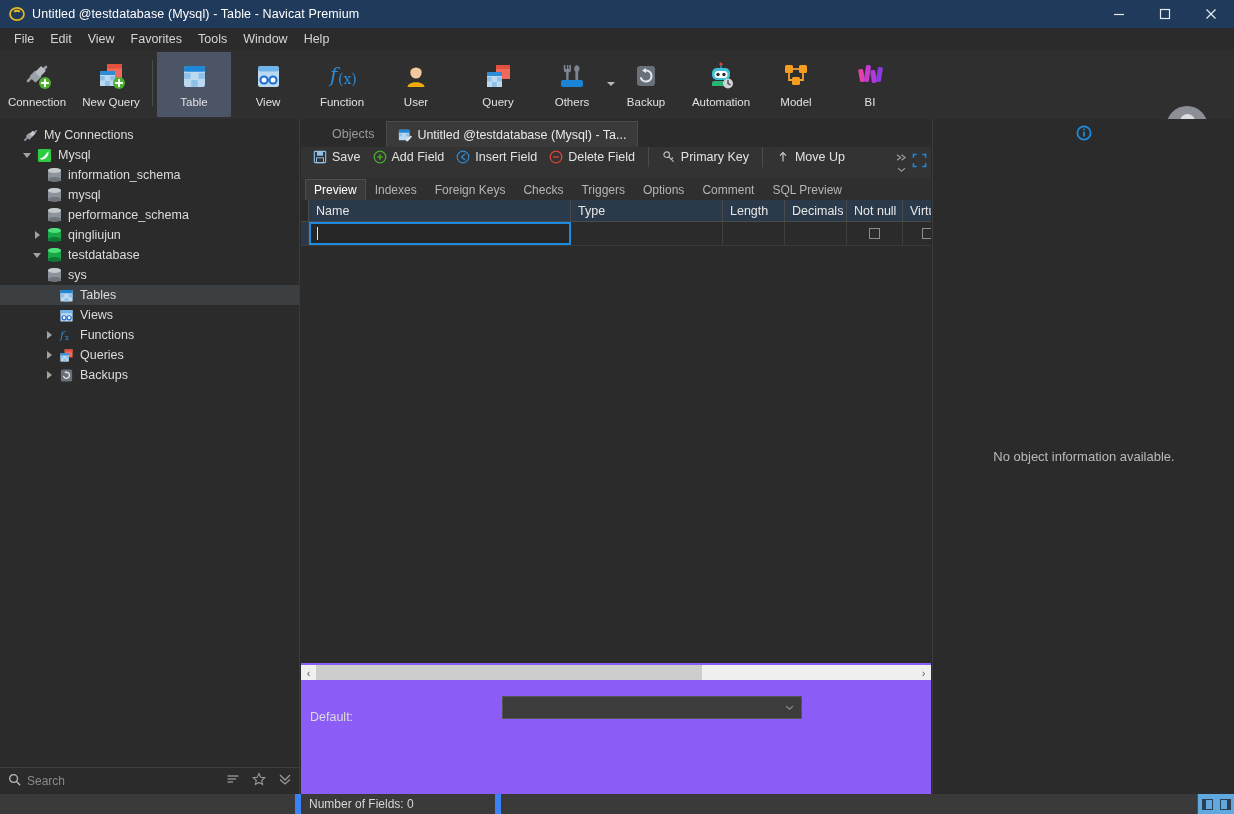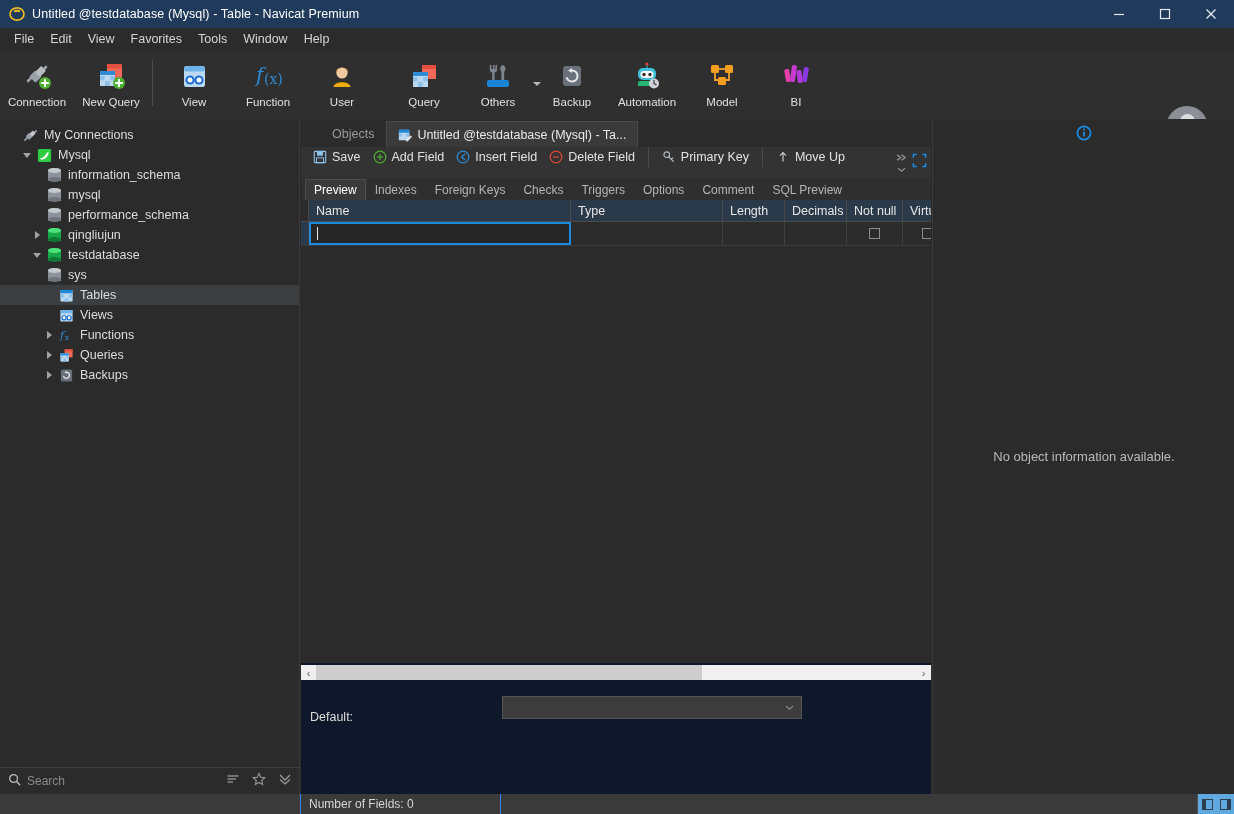--- a/index.html
+++ b/index.html
@@ -96,21 +96,21 @@
   .sb-search {
     position: absolute; left: 0; bottom: 0; width: 300px; height: 27px;
     border-top: 1px solid #3f3f3f; display: flex; align-items: center; padding: 8px 8px;
   }
   .sb-search .ph { font-size: 12px; color: #8a8a8a; margin-left: 6px; }
   .sb-icons { margin-left: auto; display: flex; gap: 12px; align-items: center; color: #9a9a9a; }
 
   
   .center {
     position: absolute; top: 119px; left: 301px; width: 630px; height: 675px;
-    background: #0f172a;
+    background: #8b5cf6;
   }
   .tabstrip { height: 28px; background: #2b2b2b; display: flex; align-items: flex-end; }
   .tab {
     height: 26px; display: flex; align-items: center; padding: 0 11px;
     font-size: 12.5px; color: #9a9a9a; border: 1px solid transparent;
   }
   .tab.active {
     background: #3a3a3a; color: #e9e9e9; border: 1px solid #4a4a4a; border-bottom: none;
   }
   .tab .tabico { width: 14px; height: 14px; margin-right: 5px; flex: 0 0 14px; }
@@ -184,21 +184,21 @@
     position: absolute; top: 0; left: 0; width: 302px; height: 675px;
     display: flex; align-items: center; justify-content: center;
     font-size: 13px; color: #b9b9b9;
   }
 
   
   .statusbar {
     position: absolute; left: 0; bottom: 0; width: 1234px; height: 20px;
     background: #3a3a3a; display: flex; align-items: center; font-size: 12px; color: #d6d6d6;
   }
-  .sb-cell { height: 20px; display: flex; align-items: center; padding: 0 8px; border-right: 1px solid #3b82f6; }
+  .sb-cell { height: 20px; display: flex; align-items: center; padding: 0 8px; border-right: 6px solid #3b82f6; }
   .sb-spacer { flex: 1; height: 20px; border-right: 1px solid #4d4d4d; }
   .sb-toggles { display: flex; height: 20px; }
   .sb-toggle {
     width: 18px; height: 20px; background: #5fa8e0; display: flex; align-items: center; justify-content: center;
   }
   .sb-toggle .box { width: 11px; height: 11px; border: 1.5px solid #2d3f4f; position: relative; }
   .sb-toggle .box::after { content: ''; position: absolute; top: 0; bottom: 0; width: 3px; background: #2d3f4f; }
   .sb-toggle.left .box::after { left: 0; }
   .sb-toggle.right .box::after { right: 0; }
 </style>
@@ -275,20 +275,35 @@
             </g>
           <circle cx="24" cy="23" r="6" fill="#4caf2f"></circle>
           <path d="M24 19.8v6.4M20.8 23h6.4" stroke="#fff" stroke-width="1.9" stroke-linecap="round"></path>
         </svg>
       </div>
       <div class="tb-label">New Query</div>
     </div>
 
     <div class="tb-sep"></div>
 
+    <div class="tb-item active">
+      <div class="tb-ico">
+        <svg width="32" height="32" viewBox="0 0 32 32">
+          <rect x="6" y="6" width="21" height="21" rx="2.5" fill="#bcd9f2"></rect>
+          <rect x="6" y="6" width="21" height="5.5" rx="2.5" fill="#1e88d8"></rect>
+          <rect x="6" y="9" width="21" height="2.5" fill="#1e88d8"></rect>
+          <g fill="#8fc0e8">
+              <rect x="6" y="13" width="6.4" height="5.8"></rect>
+              <rect x="20.6" y="13" width="6.4" height="5.8"></rect>
+              <rect x="13.3" y="20" width="6.4" height="7"></rect>
+            </g>
+        </svg>
+      </div>
+      <div class="tb-label">Table</div>
+    </div>
 
     <div class="tb-item">
       <div class="tb-ico">
         <svg width="32" height="32" viewBox="0 0 32 32">
           <rect x="6" y="6" width="21" height="21" rx="2.5" fill="#bcd9f2"></rect>
           <rect x="6" y="6" width="21" height="5.5" rx="2.5" fill="#6fb3e8"></rect>
           <circle cx="12" cy="20" r="4.6" fill="#1e6fd0"></circle>
             <circle cx="21" cy="20" r="4.6" fill="#1e6fd0"></circle>
           <circle cx="12" cy="20" r="2.5" fill="#fff"></circle>
             <circle cx="21" cy="20" r="2.5" fill="#fff"></circle>

